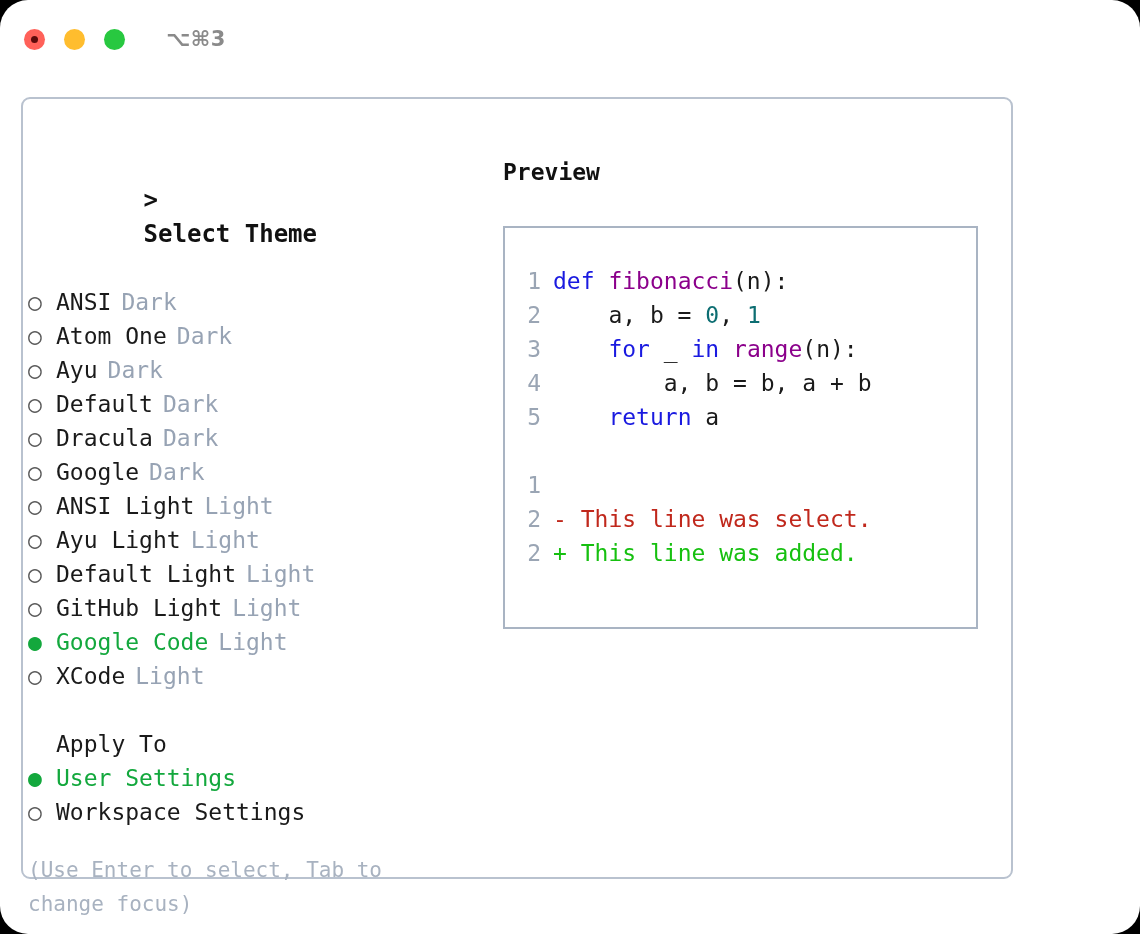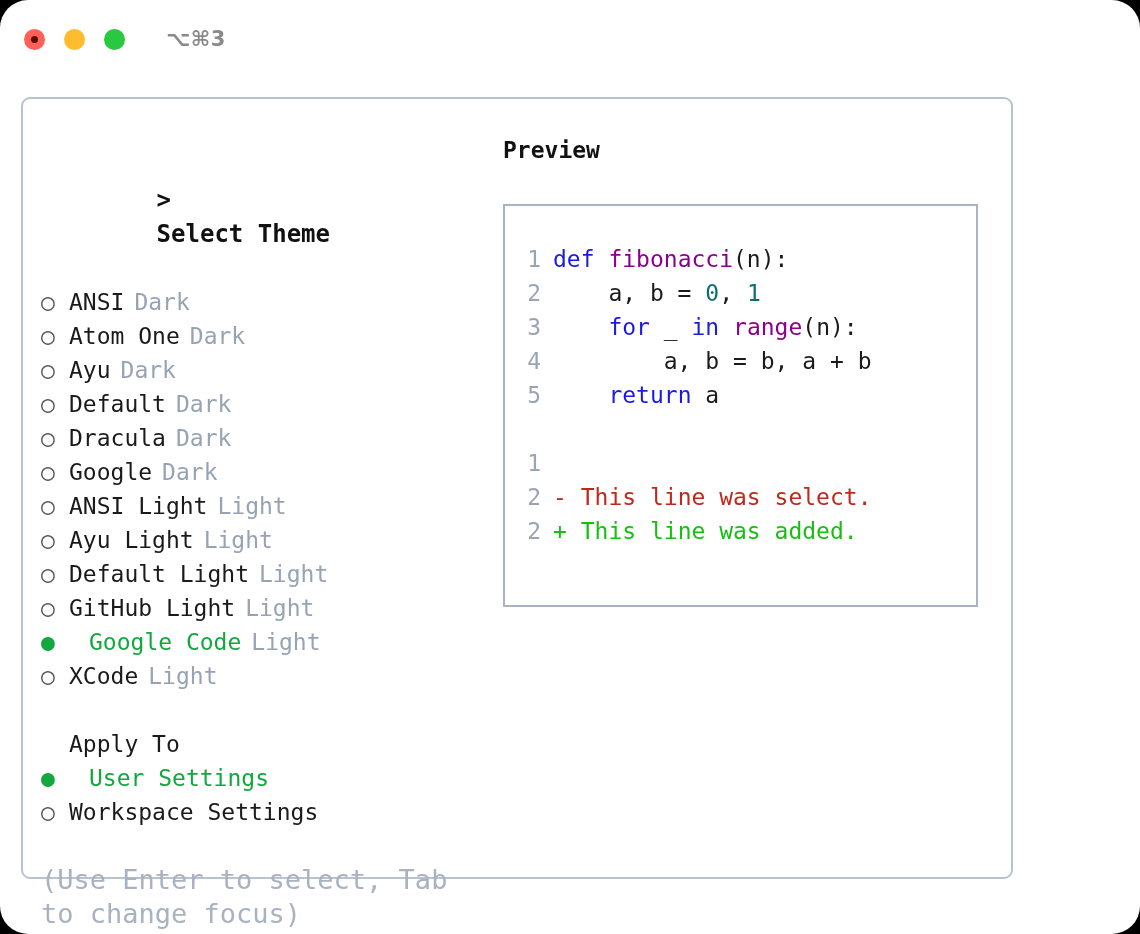--- a/index.html
+++ b/index.html
@@ -71,21 +71,21 @@
     height: 782px;
     border: 2px solid #b9c2cf;
     border-radius: 9px;
     box-sizing: border-box;
     background: #ffffff;
   }
 
   
   #theme-column {
     position: absolute;
-    left: 18px;
+    left: 5px;
     top: 50px;
     width: 450px;
   }
   .section-heading {
     font-size: 24px;
     font-weight: 700;
     color: #111111;
     line-height: 34px;
     white-space: pre;
   }
@@ -117,43 +117,42 @@
     display: inline-block;
   }
   .radio-mark.selected {
     color: #13a83d;
   }
   .opt-label {
     color: #1a1a1a;
   }
   .option-row.selected .opt-label {
     color: #13a83d;
-    margin-left: 20px;
   }
   .opt-badge {
     color: #97a3b4;
     padding-left: 10px;
   }
   #apply-block {
     margin-top: 34px;
   }
   #hint-text {
-    margin-top: 34px;
-    font-size: 27px;
+    margin-top: 24px;
+    font-size: 21px;
     line-height: 34px;
     color: #a8b2c0;
     width: 420px;
     white-space: normal;
   }
 
   
   #preview-column {
     position: absolute;
     left: 480px;
-    top: 34px;
+    top: 56px;
     width: 490px;
   }
   #preview-heading {
     font-size: 23px;
     font-weight: 700;
     color: #111111;
     line-height: 34px;
     white-space: pre;
   }
   #code-panel {

